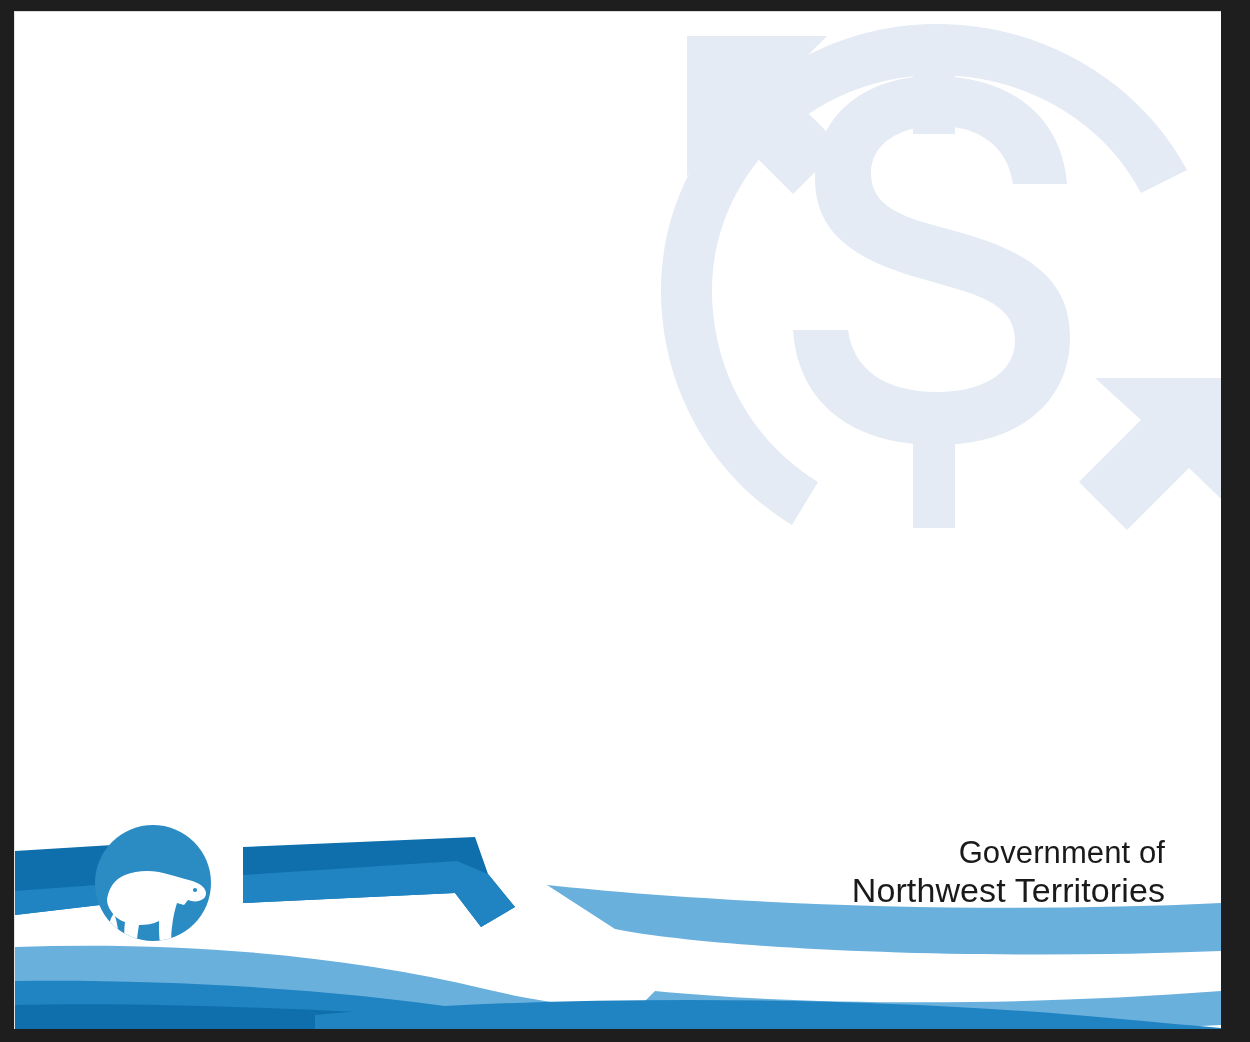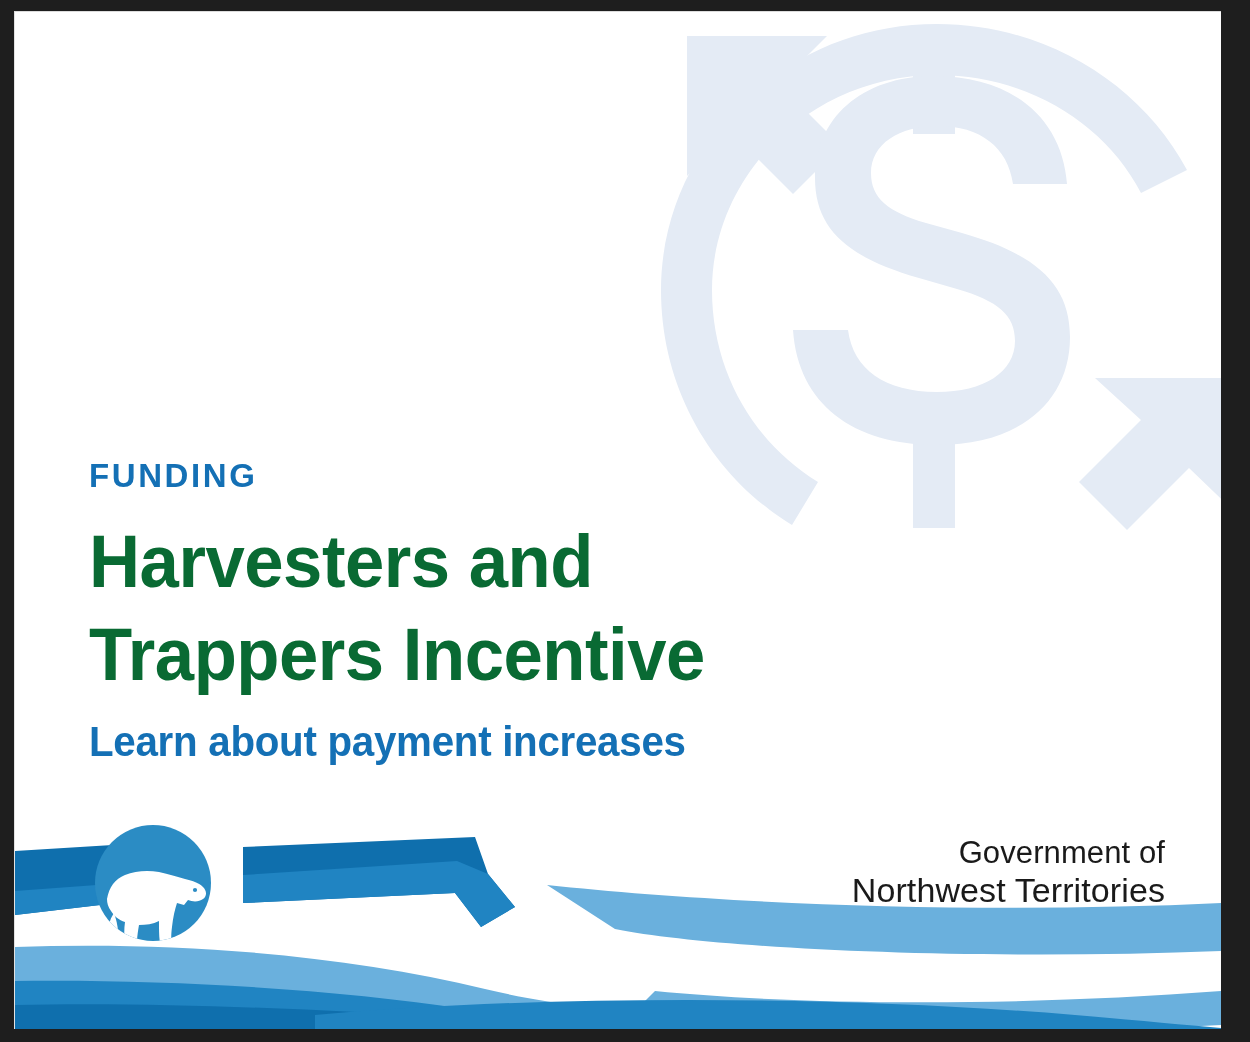--- a/index.html
+++ b/index.html
@@ -140,28 +140,20 @@
                    L 299 233
                    C 261 222, 244 208, 244 183
                    C 244 154, 272 136, 311 136
                    C 353 136, 381 157, 386 194
                    L 440 194
                    C 435 127, 384 86, 307 86 Z"></path>
         </g>
       </g>
     </svg>
 
-    <div id="text-block">
-      <div id="eyebrow">FUNDING</div>
-      <div id="headline">
-        <span class="hl-line">Harvesters and</span>
-        <span class="hl-line">Trappers Incentive</span>
-      </div>
-      <div id="subhead">Learn about payment increases</div>
-    </div>
 
     <svg id="waves" viewBox="0 0 1207 200" preserveAspectRatio="none" aria-hidden="true">
 
       <path d="M0 22 L 130 14 L 136 70 L 0 86 Z" fill="#0f6fad"></path>
       <path d="M0 62 L 136 52 L 136 70 L 0 86 Z" fill="#2084c2"></path>
 
       <path d="M228 18 L 460 8 L 473 45 L 500 78 L 466 98 L 440 64 L 228 74 Z" fill="#0f6fad"></path>
       <path d="M228 46 L 442 32 L 473 45 L 500 78 L 466 98 L 440 64 L 228 74 Z" fill="#2084c2"></path>
 
       <path d="M532 56 C 700 74, 960 86, 1207 74 L 1207 122 C 960 132, 700 120, 600 100 Z" fill="#6ab0dd"></path>

